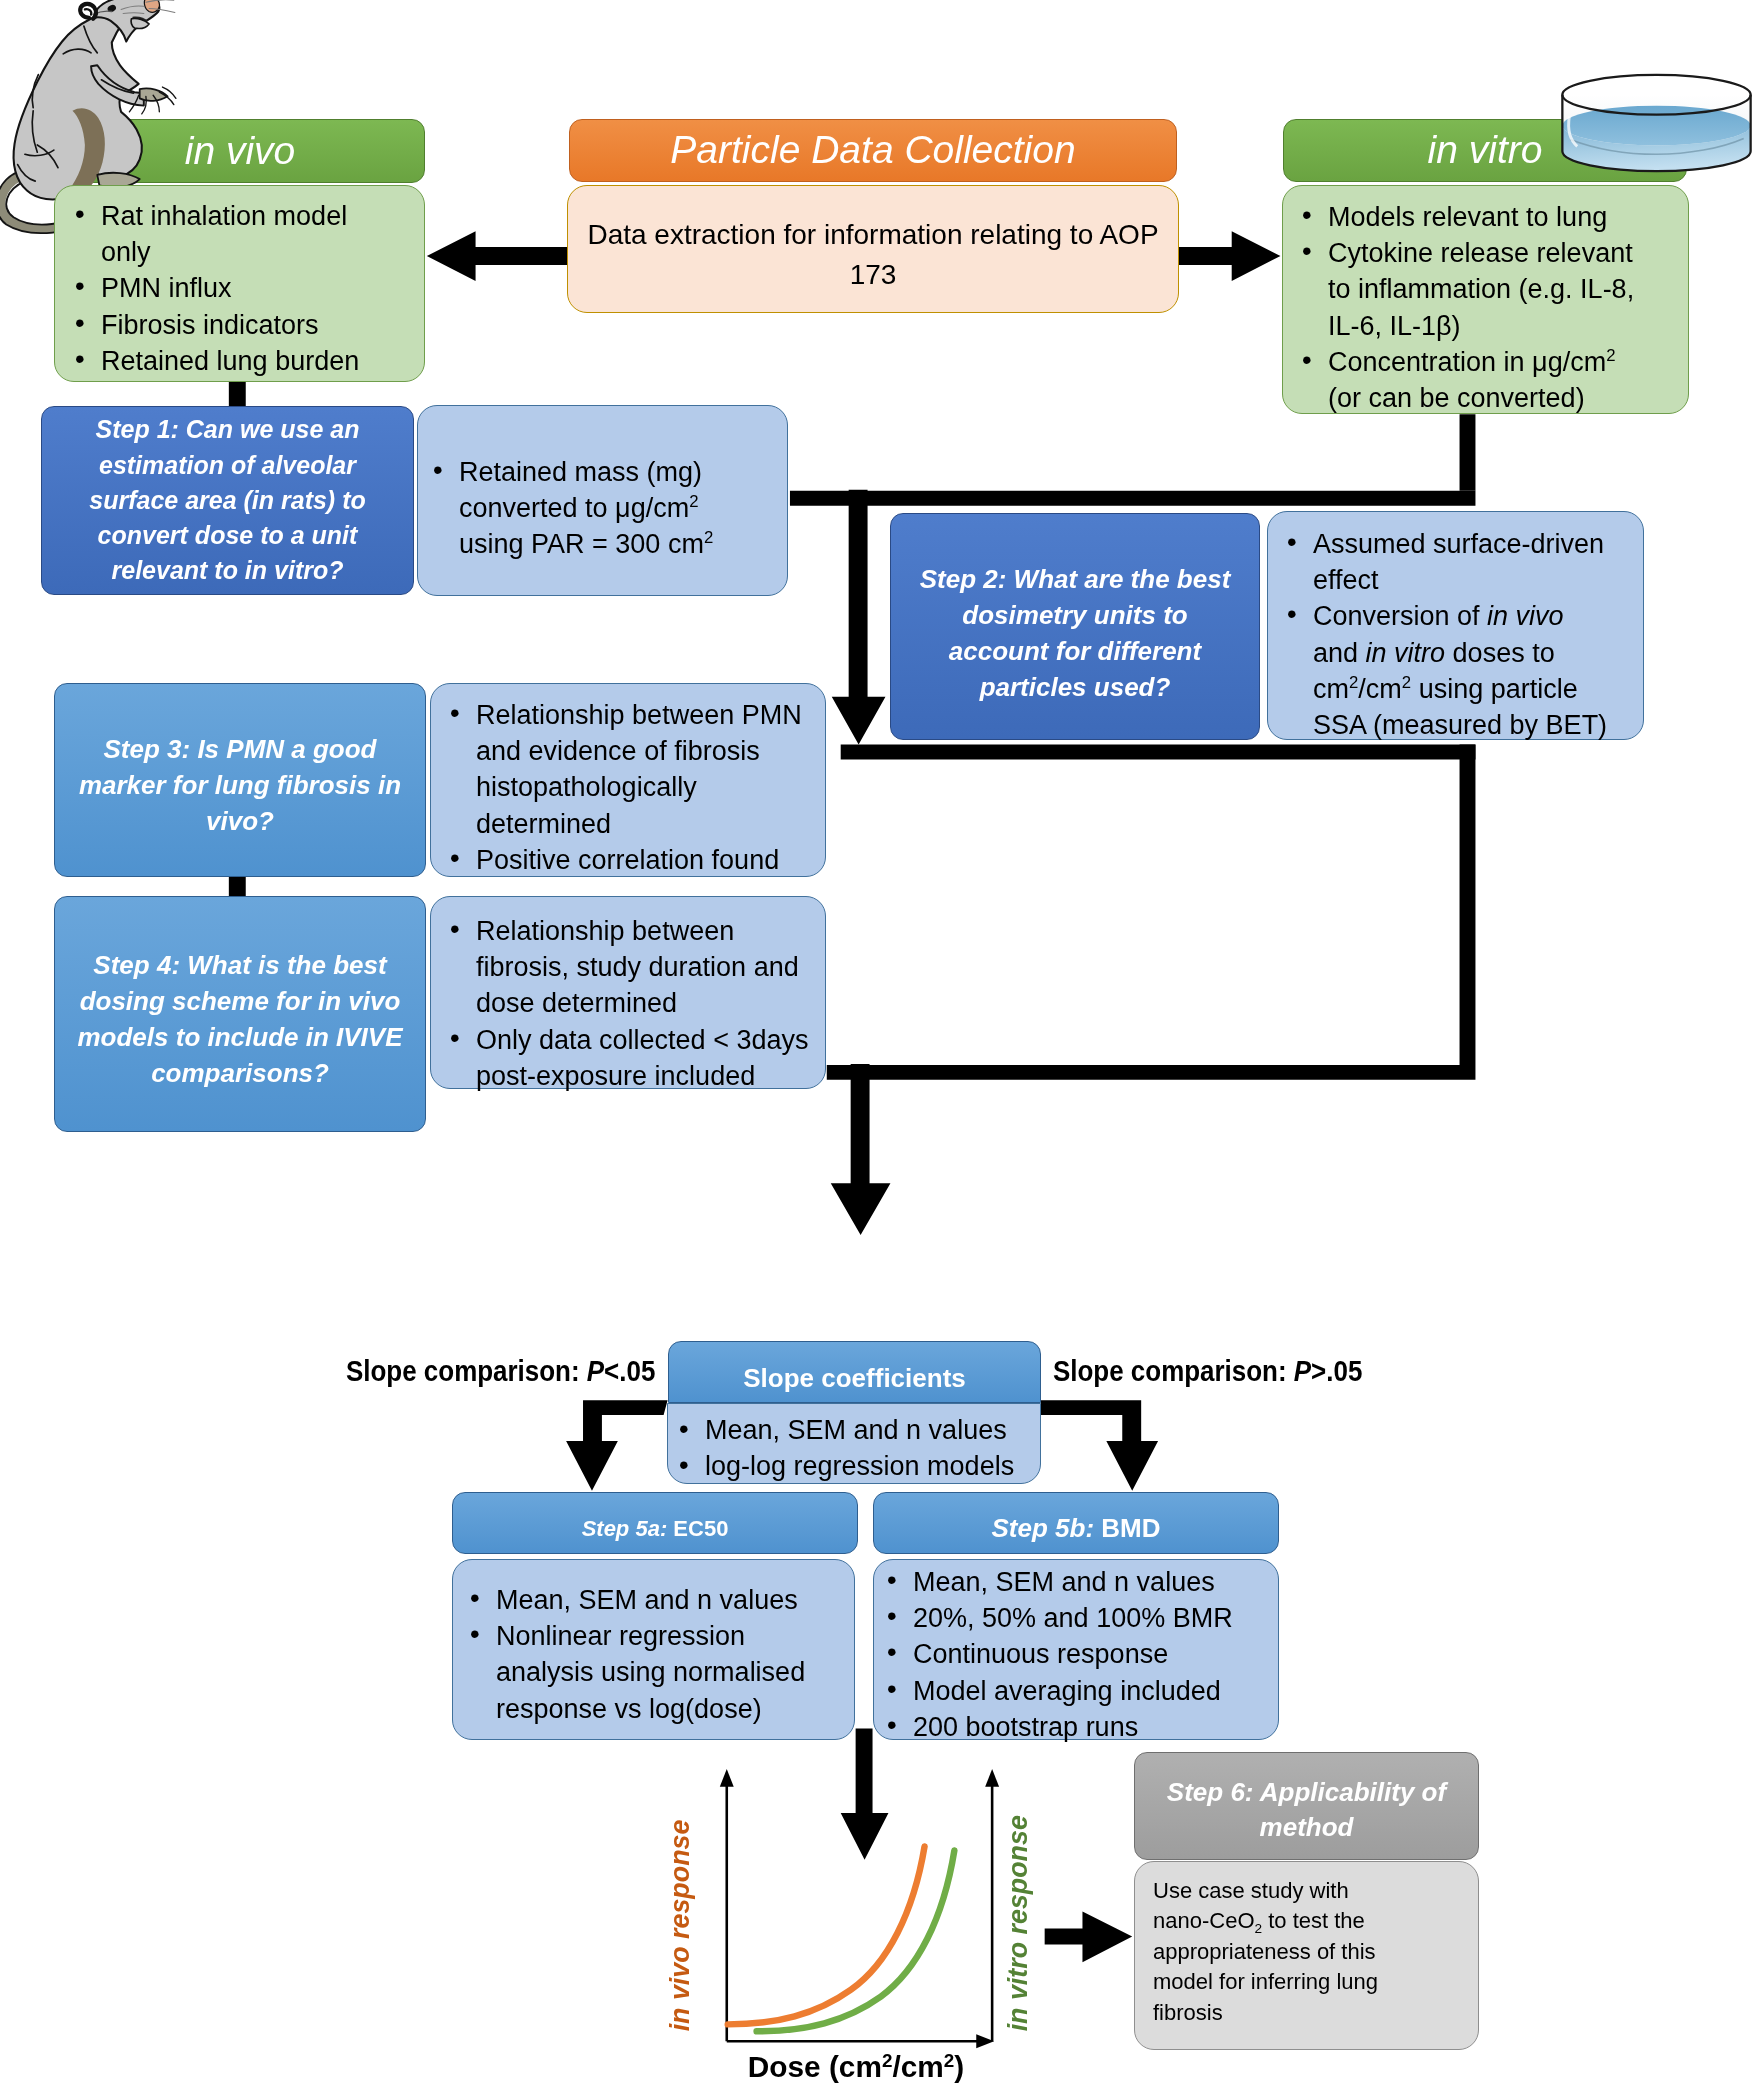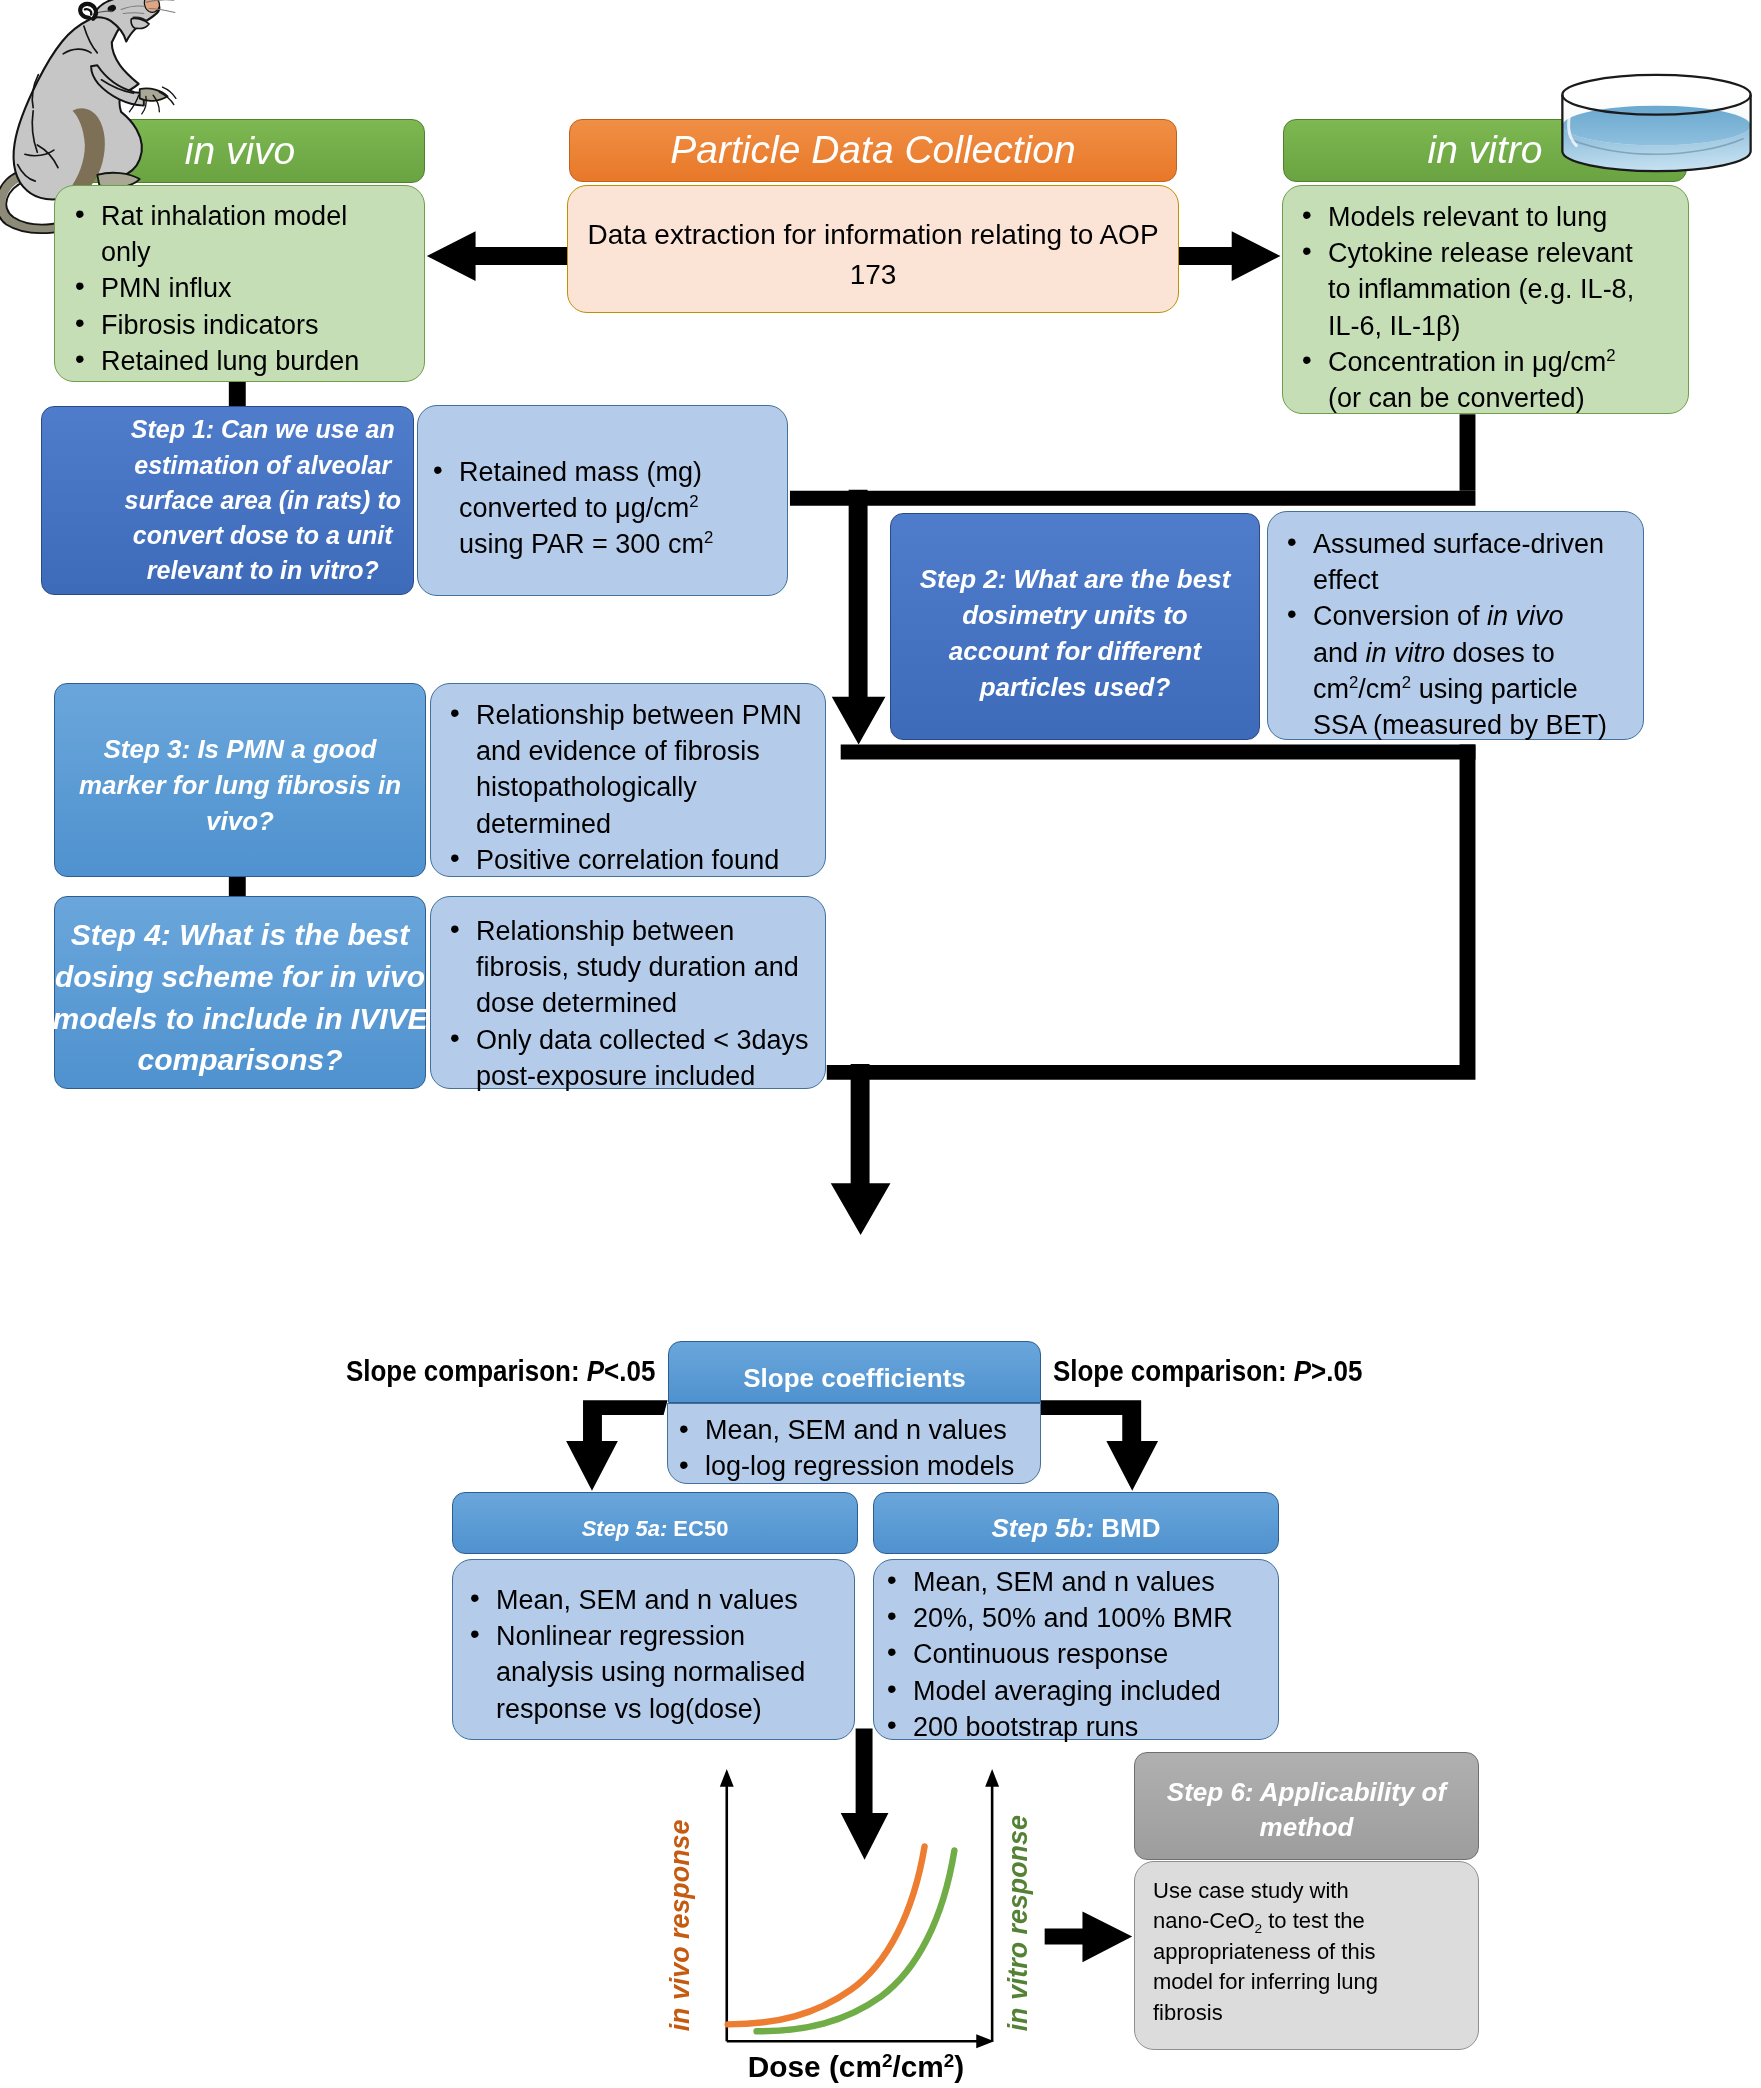--- a/index.html
+++ b/index.html
@@ -204,21 +204,21 @@
     <ellipse cx="99" cy="53" rx="95" ry="20" fill="url(#waterTop)" stroke="none"></ellipse>
 
     <path fill="none" stroke="#6f93a6" stroke-width="1.6" opacity="0.7" d="M12 67 C 38 77, 70 82, 99 82 C 131 82, 164 76, 187 66"></path>
 
     <path fill="none" stroke="#1a1a1a" stroke-width="2.3" d="M4 22 L4 79 A 95 20 0 0 0 194 79 L194 22"></path>
     <ellipse cx="99" cy="22" rx="95" ry="20" fill="none" stroke="#1a1a1a" stroke-width="2.3"></ellipse>
 
     <path fill="none" stroke="#ffffff" stroke-width="3" opacity="0.75" d="M11 44 C 9 57, 12 68, 19 74"></path>
   </svg>
 
-  <div class="bx hdr bi" style="left:41px;top:406px;width:373px;height:189px;background:linear-gradient(#4f7dcc,#3d6ab9);border:1.5px solid #2a4a85;font-size:25px;padding:12px 12px 12px;line-height:1.41;justify-content:flex-end;">
+  <div class="bx hdr bi" style="left:41px;top:406px;width:373px;height:189px;background:linear-gradient(#4f7dcc,#3d6ab9);border:1.5px solid #2a4a85;font-size:25px;padding:12px 12px 12px;line-height:1.41;">
     <span>Step 1: Can we use an<br>estimation of alveolar<br>surface area (in rats) to<br>convert dose to a unit<br>relevant to in vitro?</span>
   </div>
   <div class="bx bd" style="left:417px;top:405px;width:371px;height:191px;background:#b4cbea;border:1.6px solid #41719c;padding:48px 6px 0 7px;font-size:27px;line-height:1.34;">
     <ul>
         <li>Retained mass (mg)<br>converted to μg/cm<sup>2</sup><br>using PAR = 300 cm<sup>2</sup></li>
       </ul>
   </div>
 
   <div class="bx hdr bi" style="left:890px;top:513px;width:370px;height:227px;background:linear-gradient(#4f7dcc,#3d6ab9);border:1.5px solid #2a4a85;font-size:26px;padding:12px 10px 0;line-height:1.385;">
     <span>Step 2: What are the best<br>dosimetry units to<br>account for different<br>particles used?</span>
@@ -233,21 +233,21 @@
   <div class="bx hdr bi" style="left:54px;top:683px;width:372px;height:194px;background:linear-gradient(#6aa6db,#4f92cf);border:1.5px solid #2e5e8f;font-size:26px;padding:10px 12px 0;line-height:1.385;">
     <span>Step 3: Is PMN a good<br>marker for lung fibrosis in<br>vivo?</span>
   </div>
   <div class="bx bd" style="left:430px;top:683px;width:396px;height:194px;background:#b4cbea;border:1.6px solid #41719c;padding:13px 6px 0 11px;font-size:27px;line-height:1.34;">
     <ul>
         <li>Relationship between PMN<br>and evidence of fibrosis<br>histopathologically<br>determined</li>
         <li>Positive correlation found</li>
       </ul>
   </div>
 
-  <div class="bx hdr bi" style="left:54px;top:896px;width:372px;height:193px;background:linear-gradient(#6aa6db,#4f92cf);border:1.5px solid #2e5e8f;font-size:30px;padding:10px 0 0;line-height:1.385;">
+  <div class="bx hdr bi" style="left:54px;top:896px;width:372px;height:236px;background:linear-gradient(#6aa6db,#4f92cf);border:1.5px solid #2e5e8f;font-size:26px;padding:10px 0 0;line-height:1.385;">
     <span>Step 4: What is the best<br>dosing scheme for in vivo<br>models to include in IVIVE<br>comparisons?</span>
   </div>
   <div class="bx bd" style="left:430px;top:896px;width:396px;height:193px;background:#b4cbea;border:1.6px solid #41719c;padding:16px 6px 0 11px;font-size:27px;line-height:1.34;">
     <ul>
         <li>Relationship between<br>fibrosis, study duration and<br>dose determined</li>
         <li>Only data collected &lt; 3days<br>post-exposure included</li>
       </ul>
   </div>
 
   <div class="lbl" style="left:346px;top:1354px;font-size:30px;transform:scaleX(0.865);">

